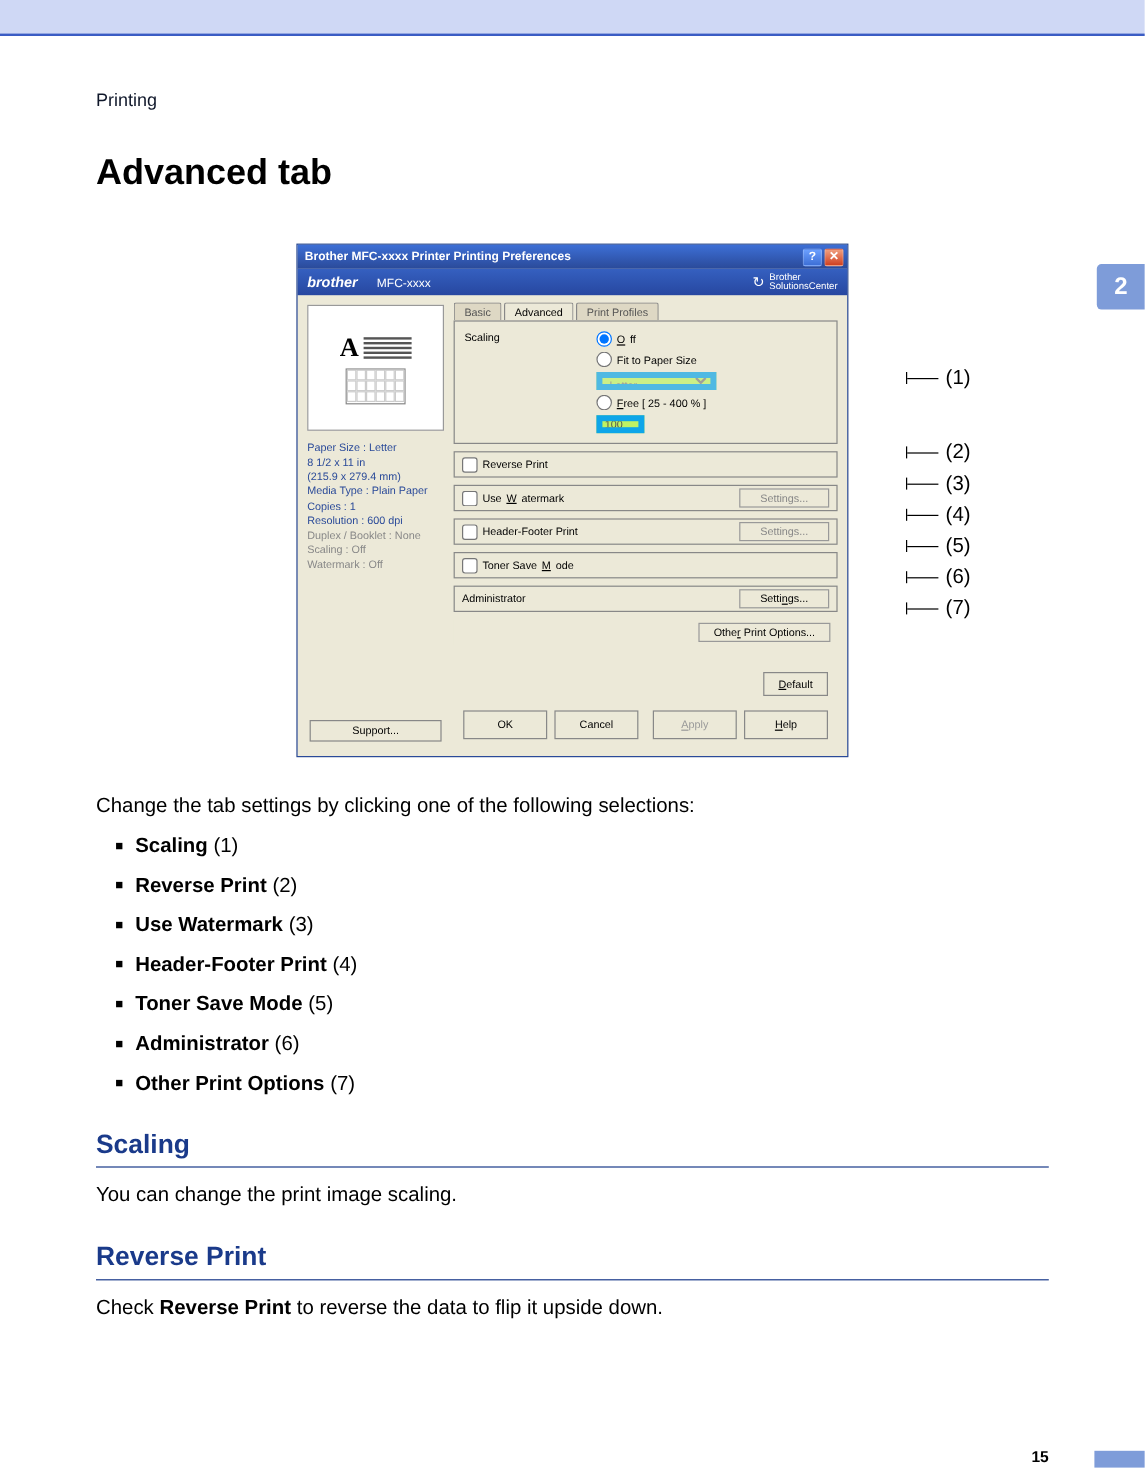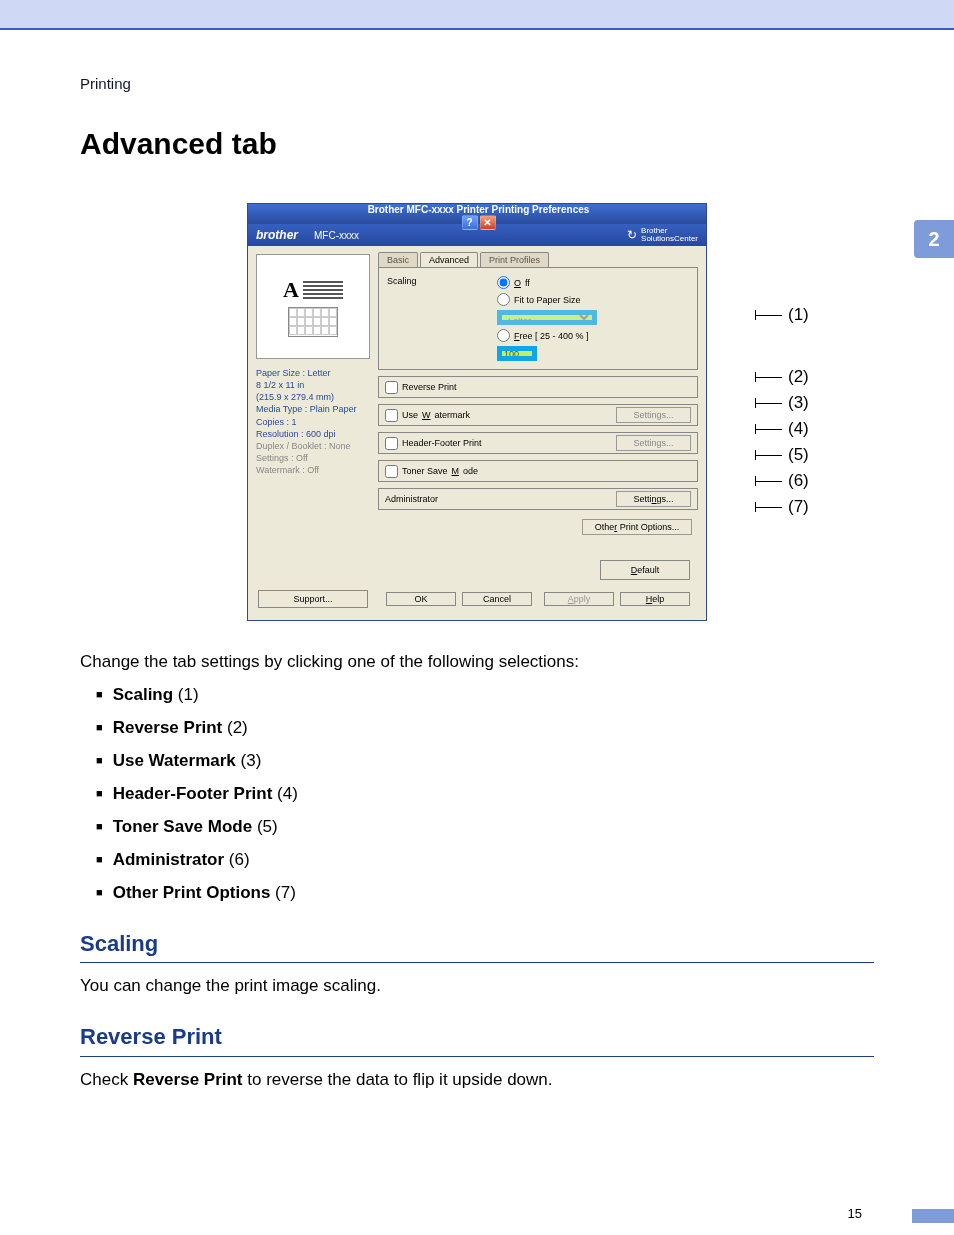--- a/index.html
+++ b/index.html
@@ -7,21 +7,21 @@
   .top-bar { width: 100%; height: 30px; background: #cfd8f5; border-bottom: 2px solid #3a5cc4; }
   .page { padding: 45px 80px 0 80px; position: relative; min-height: 1205px; }
   .breadcrumb { font-size: 15px; color: #0f172a; margin-bottom: 35px; }
   h1.page-title { font-size: 30px; font-weight: bold; margin-bottom: 42px; }
   .chapter-marker { position: absolute; top: 190px; right: 0; width: 40px; height: 38px; background: #7e9cd9; color: #fff; font-weight: bold; font-size: 20px; display: flex; align-items: center; justify-content: center; border-radius: 4px 0 0 4px; }
   .figure-wrap { display: flex; justify-content: center; margin-bottom: 30px; }
   .figure { position: relative; }
 
   
   .dialog { width: 460px; border: 1px solid #2a4a99; background: #ece9d8; font-family: Tahoma, sans-serif; font-size: 10px; color: #000; }
-  .titlebar { height: 20px; background: linear-gradient(#3d6fd6, #2a4a99); color: #fff; display: flex; align-items: center; justify-content: space-between; padding: 0 3px 0 6px; font-size: 10px; font-weight: bold; flex-direction: column; }
+  .titlebar { height: 20px; background: linear-gradient(#3d6fd6, #2a4a99); color: #fff; display: flex; align-items: center; justify-content: space-between; padding: 0 3px 0 6px; font-size: 10px; font-weight: bold; }
   .titlebar .wbtns { display: flex; gap: 2px; }
   .wbtn { width: 16px; height: 15px; background: linear-gradient(#f0a080,#d04020); border: 1px solid #fff3; display:flex; align-items:center; justify-content:center; color:#fff; font-size:10px; border-radius:2px; }
   .wbtn.help { background: linear-gradient(#6ca0ff,#3d6fd6); }
   .brandbar { height: 22px; background: linear-gradient(#3560c0,#2747a0); color: #fff; display: flex; align-items: center; justify-content: space-between; padding: 0 8px; }
   .brandbar .logo { font-weight: bold; font-style: italic; font-size: 12px; }
   .brandbar .sc { font-size: 8px; display:flex; align-items:center; gap:4px; }
   .brandbar .sc::before{ content:"\21BB"; font-size:12px; }
   .dlg-body { display: flex; }
   .preview-pane { width: 145px; padding: 8px; display:flex; flex-direction:column; }
   .prev-img { height: 105px; background:#fff; border:1px solid #999; margin-bottom:8px; display:flex; flex-direction:column; align-items:center; justify-content:center; gap:4px; font-family:serif; }
@@ -48,40 +48,40 @@
   .radios .spin { width:40px; }
 
   .opt-row { margin-top:6px; border:1px solid #888; background:#ece9d8; height:22px; display:flex; align-items:center; justify-content:space-between; padding:0 6px; font-size:9px; }
   .opt-row.no-border { border:none; justify-content:flex-end; }
   .opt-row label { display:flex; align-items:center; gap:4px; }
   .opt-row button { width:75px; height:16px; border:1px solid #999; background:#ece9d8; font-size:9px; color:#888; }
   .opt-row button.enabled { color:#000; }
 
   .dlg-buttons { display:flex; gap:6px; justify-content:flex-start; padding:6px 8px; }
   .dlg-buttons .spacer{ flex:1; }
-  .dlg-buttons button { width:70px; height:14px; border:1px solid #888; background:#ece9d8; font-size:9px; }
+  .dlg-buttons button { width:70px; height:24px; border:1px solid #888; background:#ece9d8; font-size:9px; }
   .dlg-buttons button.disabled{ color:#999; }
   .default-row{ display:flex; justify-content:flex-end; padding:22px 8px 6px; }
-  .default-row button{ width:90px; height:20px; border:1px solid #888; background:#ece9d8; font-size:9px;margin-left:16px; }
+  .default-row button{ width:54px; height:20px; border:1px solid #888; background:#ece9d8; font-size:9px;margin-left:16px; }
 
   
   .callouts { position:absolute; right:-48px; top:0; height:100%; font-family: Arial; }
   .callout { position:absolute; display:flex; align-items:center; }
   .callout .line { width:26px; height:0; border-top:1px solid #000; }
   .callout .tick { width:0; height:10px; border-left:1px solid #000; margin-right:0; }
   .callout .num { font-size:17px; margin-left:6px; }
 
   
   .body-text { font-size: 17px; color:#000; line-height:1.35; }
   .body-text p { margin: 4px 0; }
   ul.squarelist { list-style:none; padding:0; margin:8px 0 24px 16px; }
   ul.squarelist li { margin:10px 0; font-size:17px; display:flex; align-items:baseline; gap:10px; }
   ul.squarelist li::before { content:"\25A0"; font-size:11px; position:relative; top:-2px; }
   h2.sect { font-size:22px; font-weight:bold; color:#1a3a8a; border-bottom:1px solid #1a3a8a; padding-bottom:4px; margin:24px 0 12px; }
-  .pagenum { position:absolute; bottom:14px; right:92px; font-size:13px; font-weight:normal;margin-top:17px; }
+  .pagenum { position:absolute; bottom:14px; right:80px; font-size:13px; font-weight:bold;margin-top:17px; }
   .pagenum-bar { position:absolute; bottom:12px; right:0; width:42px; height:14px; background:#7e9cd9; }
 </style>
 </head>
 <body>
 
 <div class="top-bar"></div>
 
 <div class="page">
   <div class="breadcrumb">Printing</div>
   <h1 class="page-title">Advanced tab</h1>
@@ -143,21 +143,21 @@
                 </div>
             </div>
             <div class="info">
               <div>Paper Size : Letter</div>
               <div>8 1/2 x 11 in</div>
               <div>(215.9 x 279.4 mm)</div>
               <div>Media Type : Plain Paper</div>
               <div>Copies : 1</div>
               <div>Resolution : 600 dpi</div>
               <div class="gray">Duplex / Booklet : None</div>
-              <div class="gray">Settings : Off</div>
+              <div class="gray">Scaling : Off</div>
               <div class="gray">Watermark : Off</div>
             </div>
             <button class="support-btn">Support...</button>
           </div>
 
           <div class="main-pane">
             <div class="tabs">
               <div class="tab inactive">Basic</div>
               <div class="tab">Advanced</div>
               <div class="tab inactive">Print Profiles</div>

